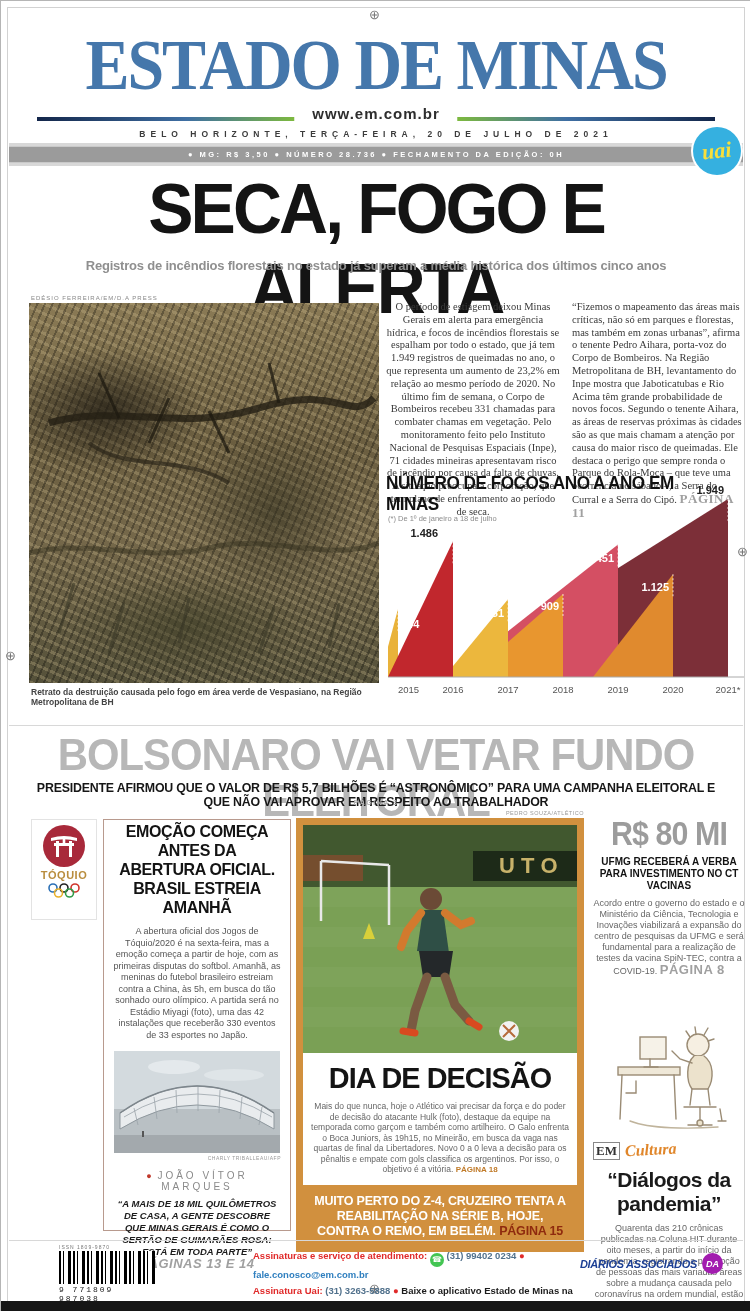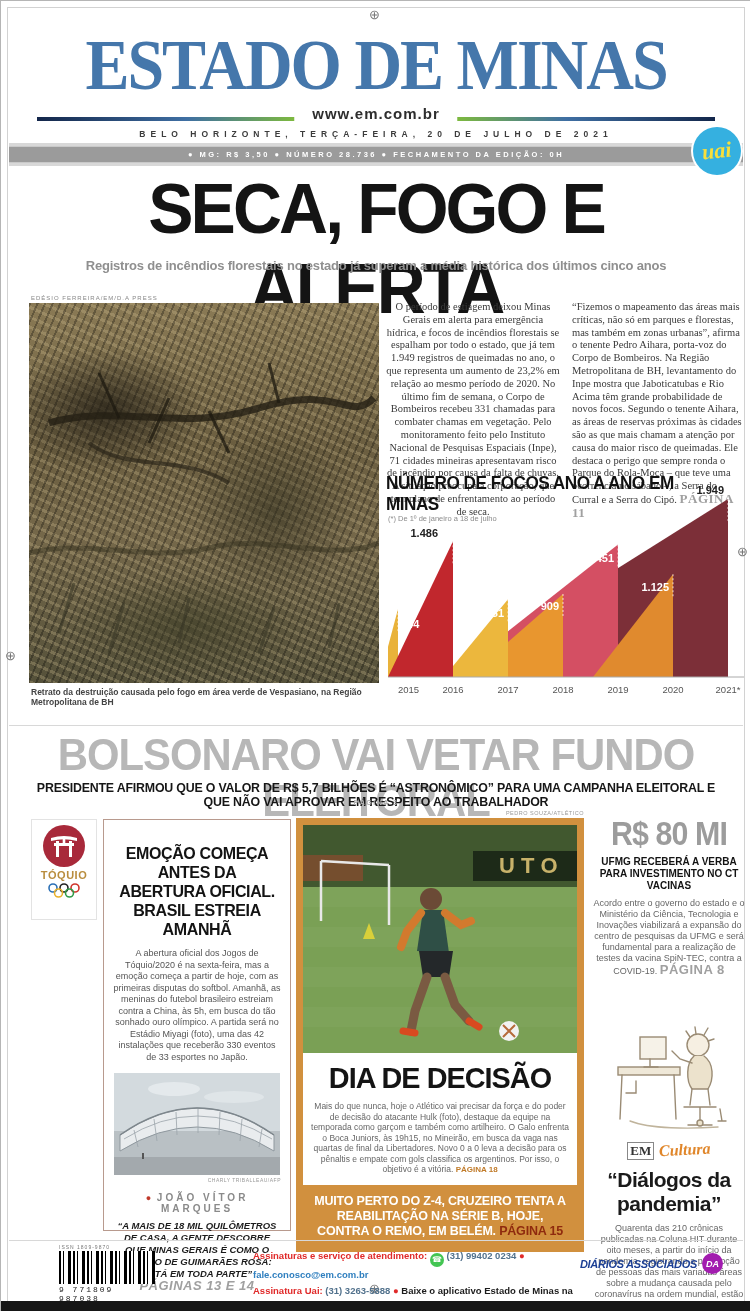--- a/index.html
+++ b/index.html
@@ -65,26 +65,26 @@
   
   .tokyo-logo{top:818px;left:30px;width:64px;height:94px;background:#fff;border:1px solid #e3e3e3;
     display:flex;flex-direction:column;align-items:center;padding-top:5px;}
   .tokyo-circle{width:42px;height:42px;border-radius:50%;background:#a8293a;display:flex;
     align-items:center;justify-content:center;}
   .tokyo-name{font-size:11px;font-weight:800;color:#b98d3e;letter-spacing:.5px;margin-top:2px;}
   .rings{margin-top:2px;}
 
   
   .left-box{top:818px;left:102px;width:188px;height:412px;border:1px solid #b89a8e;background:#fff;
-    padding:24px 9px;box-sizing:border-box;text-align:center;}
+    padding:2px 9px;box-sizing:border-box;text-align:center;}
   .left-h{font-size:16.5px;line-height:19px;font-weight:800;color:#131313;letter-spacing:-0.4px;transform:scaleX(.97);}
   .left-body{margin-top:9px;font-size:9px;line-height:11.5px;color:#555;}
   .stadium{width:166px;height:102px;margin:10px auto 0;display:block;background:#d7dde1;}
   .photo-credit-s{font-size:5px;color:#999;text-align:right;margin-top:2px;letter-spacing:.5px;}
-  .columnist{margin-top:9px;font-size:10px;font-weight:700;color:#8a8a8a;letter-spacing:3px;}
+  .columnist{margin-top:9px;font-size:10px;font-weight:400;color:#8a8a8a;letter-spacing:3px;}
   .columnist .dot{color:#c0392b;font-size:9px;letter-spacing:0;}
   .left-quote{margin-top:6px;font-size:9.5px;line-height:12px;font-weight:800;font-style:italic;color:#1c1c1c;}
 
   
   .mid-credit{top:809px;left:295px;width:288px;text-align:right;font-size:5.5px;color:#999;letter-spacing:.5px;}
   .mid-box{top:817px;left:295px;width:288px;background:#d1903e;padding:7px 7px 0;box-sizing:border-box;}
   .soccer{width:274px;height:228px;display:block;background:#6a8f4e;}
   .mid-white{background:#fff;padding:8px 8px 9px;text-align:center;}
   .mid-h{font-size:30px;font-weight:800;color:#141414;letter-spacing:-1px;transform:scaleX(.96);}
   .mid-body{margin-top:6px;font-size:8.5px;line-height:10.5px;color:#666;}
@@ -92,21 +92,21 @@
   .mid-band{padding:9px 8px 13px;text-align:center;font-size:12.5px;line-height:15px;font-weight:800;
     color:#fff;letter-spacing:-0.2px;}
   .mid-band .pg{color:#8f2a0e;}
 
   
   .right-col{top:814px;left:592px;width:152px;text-align:center;}
   .amount{font-size:33px;font-weight:800;color:#9c9c9c;letter-spacing:-1px;transform:scaleX(.92);}
   .fund-h{margin-top:3px;font-size:10px;line-height:12px;font-weight:800;color:#131313;}
   .fund-body{margin-top:6px;font-size:9px;line-height:11px;color:#666;}
   .cartoon{width:138px;height:148px;margin:12px auto 0;display:block;}
-  .emcult{margin-top:4px;display:flex;align-items:baseline;justify-content:center;gap:5px;}
+  .emcult{margin-top:4px;display:flex;align-items:baseline;justify-content:flex-start;gap:5px;}
   .emcult .em{font-family:"Liberation Serif",serif;font-weight:bold;font-size:13px;color:#333;
     border:1px solid #888;padding:0 2px;}
   .emcult .cult{font-family:"Liberation Serif",serif;font-style:italic;font-weight:bold;
     font-size:16px;color:#e0862a;transform:rotate(-3deg);}
   .dial-h{margin-top:8px;font-size:21px;line-height:24px;font-weight:600;color:#1a1a1a;letter-spacing:-0.5px;}
   .dial-body{margin-top:7px;font-size:9px;line-height:11px;color:#666;}
 
   
   .barcode-wrap{top:1243px;left:58px;width:96px;}
   .issn{font-size:5px;color:#777;letter-spacing:1px;}

